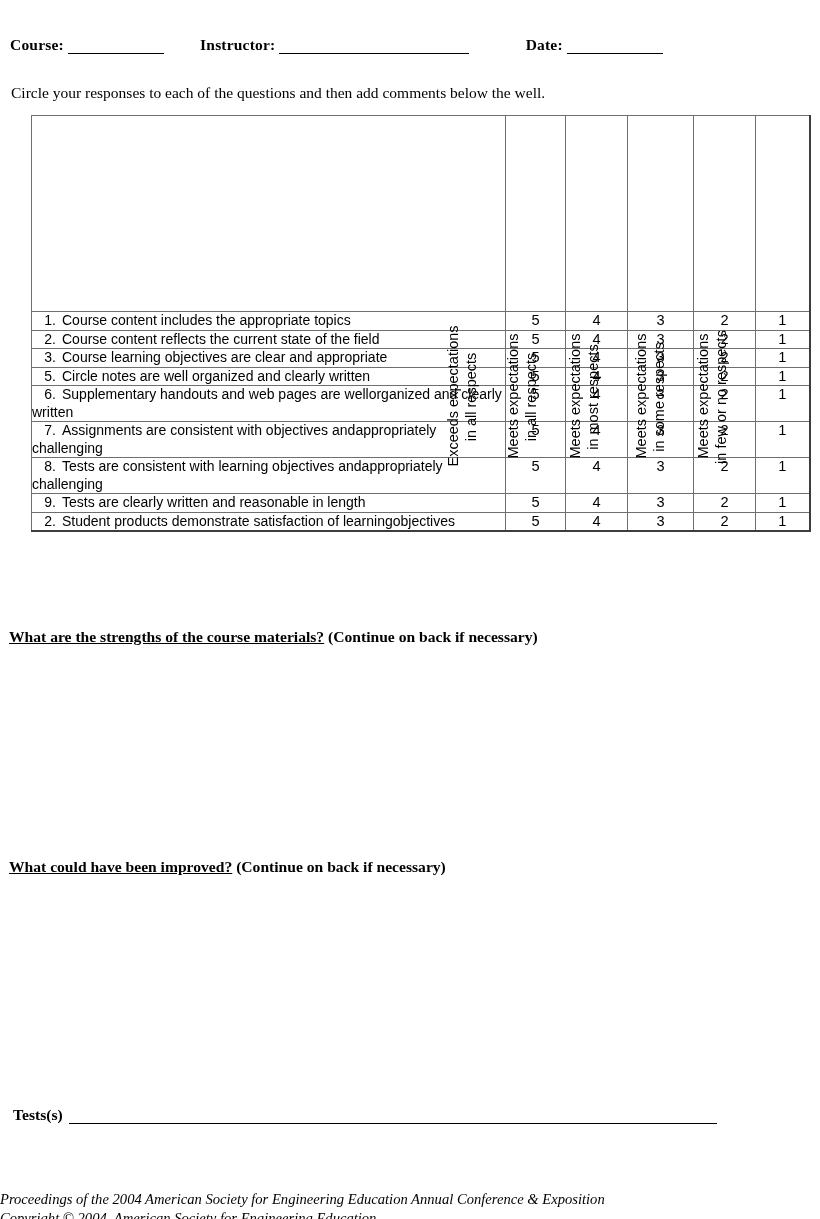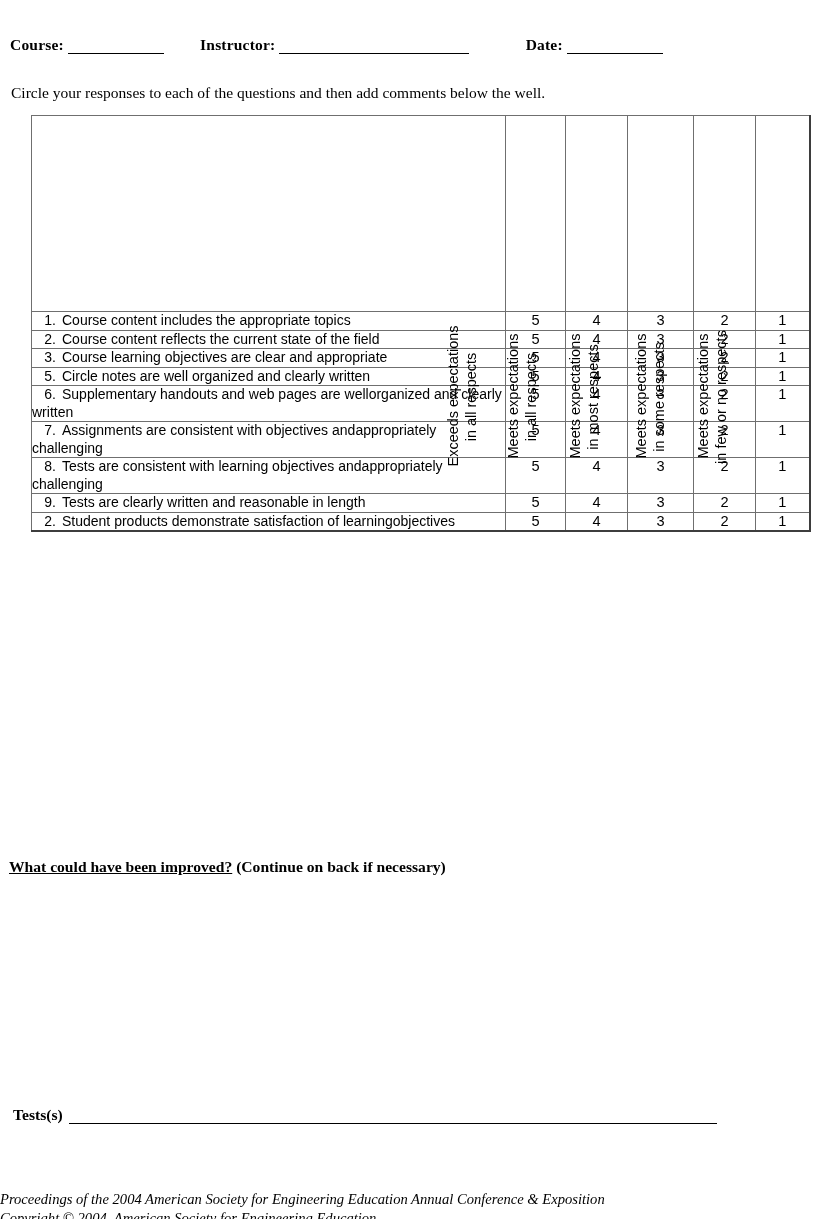--- a/index.html
+++ b/index.html
@@ -312,20 +312,21 @@
           <td class="score">5</td>
           <td class="score">4</td>
           <td class="score">3</td>
           <td class="score">2</td>
           <td class="score last">1</td>
         </tr>
       </tbody>
     </table>
   </div>
 
+  <div class="prompt" id="prompt1"><span class="ul">What are the strengths of the course materials?</span><span> (Continue on back if necessary)</span></div>
 
   <div class="prompt" id="prompt2"><span class="ul">What could have been improved?</span><span> (Continue on back if necessary)</span></div>
 
   <div class="rater"><span>Tests(s)</span><span class="rblank"></span></div>
 
   <div class="footer">
     <div>Proceedings of the 2004 American Society for Engineering Education Annual Conference &amp; Exposition</div>
     <div>Copyright © 2004, American Society for Engineering Education</div>
   </div>
 

